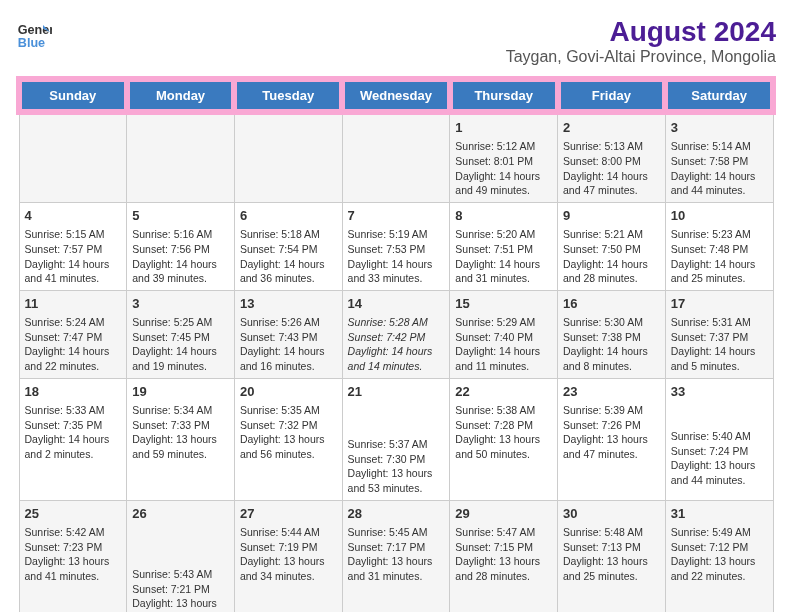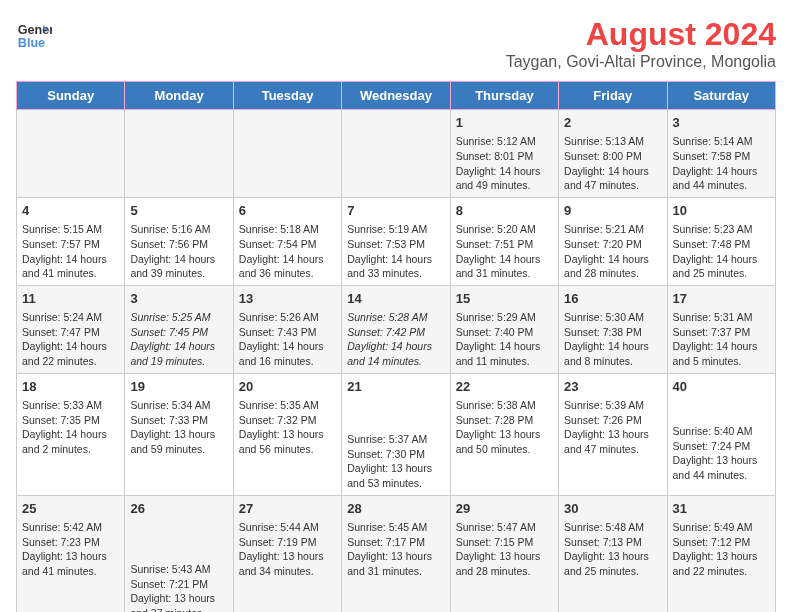--- a/index.html
+++ b/index.html
@@ -22,41 +22,41 @@
       gap: 4px;
     }
     .logo-icon {
       width: 36px;
       height: 36px;
     }
     .title-area {
       text-align: right;
     }
     .main-title {
-      font-size: 32px;
+      font-size: 28px;
       font-weight: bold;
-      color: #ef4444;
+      color: #4c1d95;
     }
     .subtitle {
       font-size: 16px;
       color: #555;
     }
     table {
       width: 100%;
       border-collapse: collapse;
       font-size: 11px;
     }
     thead tr th {
       background-color: #3a7abf;
       color: #fff;
       text-align: center;
       padding: 6px 4px;
       font-size: 13px;
       font-weight: bold;
-      border: 1px solid #f9a8d4;
+      border: 6px solid #f9a8d4;
     }
     tbody tr td {
       border: 1px solid #ccc;
       vertical-align: top;
       padding: 4px 5px;
       min-height: 80px;
       width: 14.28%;
       color: #333;
       line-height: 1.4;
     }
@@ -167,21 +167,21 @@
         <td>
           <span class="day-num">8</span>
           <div class="day-info" style="white-space: pre-line;">Sunrise: 5:20 AM
 Sunset: 7:51 PM
 Daylight: 14 hours
 and 31 minutes.</div>
         </td>
         <td>
           <span class="day-num">9</span>
           <div class="day-info" style="white-space: pre-line;">Sunrise: 5:21 AM
-Sunset: 7:20 PM
+Sunset: 7:50 PM
 Daylight: 14 hours
 and 28 minutes.</div>
         </td>
         <td>
           <span class="day-num">10</span>
           <div class="day-info" style="white-space: pre-line;">Sunrise: 5:23 AM
 Sunset: 7:48 PM
 Daylight: 14 hours
 and 25 minutes.</div>
         </td>
@@ -189,21 +189,21 @@
       <tr>
         <td>
           <span class="day-num">11</span>
           <div class="day-info" style="white-space: pre-line;">Sunrise: 5:24 AM
 Sunset: 7:47 PM
 Daylight: 14 hours
 and 22 minutes.</div>
         </td>
         <td>
           <span class="day-num">3</span>
-          <div class="day-info" style="white-space: pre-line; font-style: italic;">Sunrise: 5:25 AM
+          <div class="day-info" style="white-space: pre-line;">Sunrise: 5:25 AM
 Sunset: 7:45 PM
 Daylight: 14 hours
 and 19 minutes.</div>
         </td>
         <td>
           <span class="day-num">13</span>
           <div class="day-info" style="white-space: pre-line;">Sunrise: 5:26 AM
 Sunset: 7:43 PM
 Daylight: 14 hours
 and 16 minutes.</div>
@@ -274,21 +274,21 @@
 and 50 minutes.</div>
         </td>
         <td>
           <span class="day-num">23</span>
           <div class="day-info" style="white-space: pre-line;">Sunrise: 5:39 AM
 Sunset: 7:26 PM
 Daylight: 13 hours
 and 47 minutes.</div>
         </td>
         <td>
-          <span class="day-num">40</span>
+          <span class="day-num">33</span>
           <div class="day-info" style="white-space: pre-line; margin-top: 28px;">Sunrise: 5:40 AM
 Sunset: 7:24 PM
 Daylight: 13 hours
 and 44 minutes.</div>
         </td>
       </tr>
       <tr>
         <td>
           <span class="day-num">25</span>
           <div class="day-info" style="white-space: pre-line;">Sunrise: 5:42 AM

